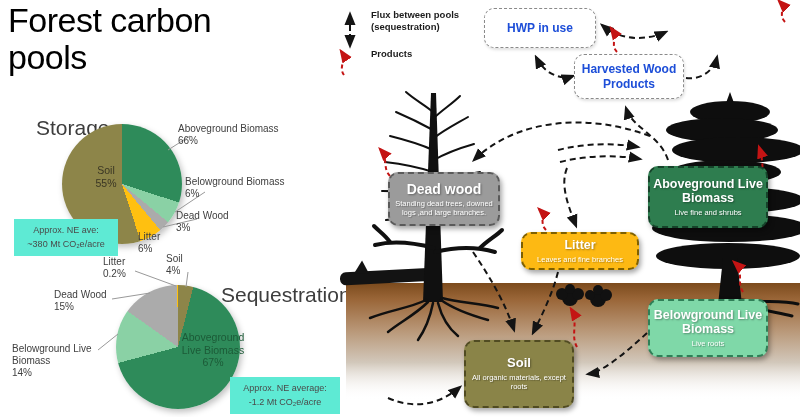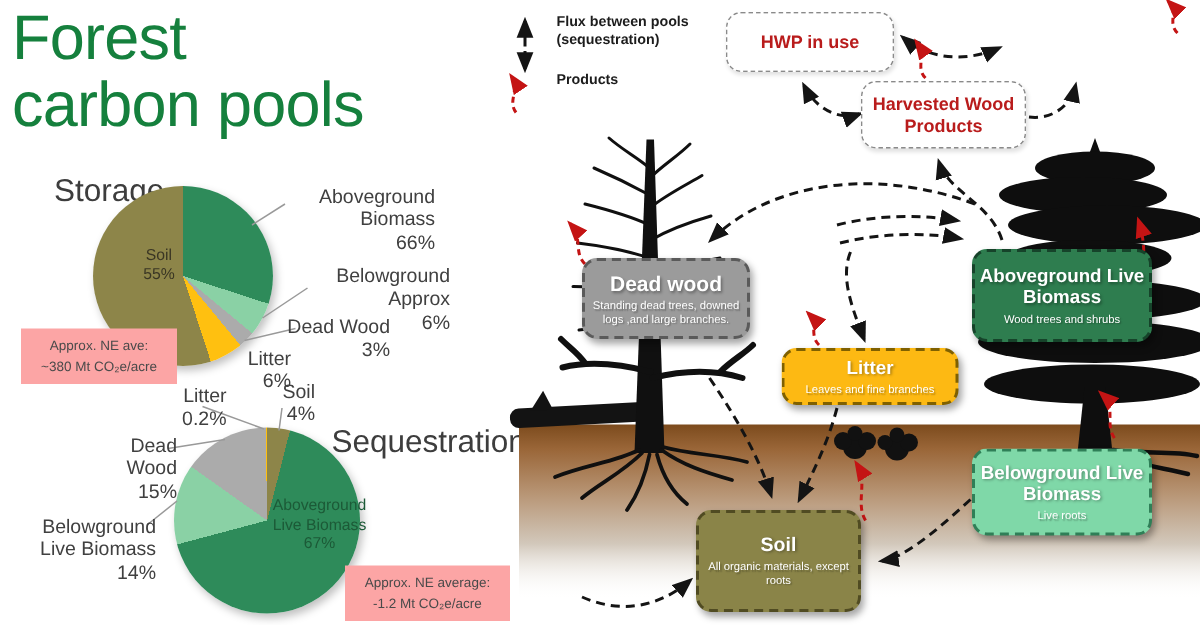--- a/index.html
+++ b/index.html
@@ -1,45 +1,45 @@
 <!DOCTYPE html>
 <html><head>
 <meta charset="utf-8">
 <style>
   html,body{margin:0;padding:0;background:#fff;}
   #stage{position:relative;width:800px;height:417px;overflow:hidden;background:#fff;
          font-family:"Liberation Sans",sans-serif;color:#222;}
   
-  #page-title{position:absolute;left:8px;top:2px;width:240px;font-size:42px;line-height:1.08;
-              font-weight:300;color:#15803d;letter-spacing:-.5px;}
+  #page-title{position:absolute;left:8px;top:2px;width:240px;font-size:34px;line-height:1.08;
+              font-weight:300;color:#000000;letter-spacing:-.5px;}
   .chart-heading{position:absolute;font-size:21px;font-weight:400;color:#3d3d3d;}
   #storage-heading{left:36px;top:116px;}
   #seq-heading{left:221px;top:283px;}
   .pie{position:absolute;border-radius:50%;box-shadow:2px 3px 6px rgba(0,0,0,.25);}
   #storage-pie{left:62px;top:124px;width:120px;height:120px;}
   #seq-pie{left:116px;top:285px;width:124px;height:124px;}
-  .plabel{position:absolute;font-size:13px;line-height:1.18;color:#404040;text-align:right;}
+  .plabel{position:absolute;font-size:10px;line-height:1.18;color:#404040;text-align:left;}
   .plabel span{display:block;}
   .inlabel{position:absolute;font-size:10.5px;line-height:1.2;text-align:center;}
   .inlabel span{display:block;}
   #storage-soil-label{left:82px;top:164px;width:48px;color:#3a3624;}
   #seq-ab-label{left:174px;top:331px;width:78px;color:#1c5a37;}
-  .note-box{position:absolute;background:#fca5a5;color:#4a4a4a;font-size:9px;line-height:1.5;
+  .note-box{position:absolute;background:#5eead4;color:#4a4a4a;font-size:9px;line-height:1.5;
             text-align:center;padding:5px 4px;}
   .note-box span{display:block;}
   #note-storage{left:14px;top:219px;width:96px;}
   #note-seq{left:230px;top:377px;width:102px;}
   #leader-svg,#diagram-svg{position:absolute;pointer-events:none;}
   #leader-svg{left:0;top:0;}
   #diagram-svg{left:330px;top:0;}
   
   .legend-text{position:absolute;font-size:9.5px;font-weight:600;color:#1c1c1c;line-height:1.2;}
   .dbox{position:absolute;display:flex;flex-direction:column;align-items:center;justify-content:center;
         text-align:center;border-radius:10px;box-sizing:border-box;z-index:2;}
-  .wbox{background:#fff;border:1.6px dashed #8a8a8a;font-size:12px;font-weight:bold;color:#b91c1c;
+  .wbox{background:#fff;border:1.6px dashed #8a8a8a;font-size:12px;font-weight:bold;color:#1d4ed8;
         line-height:1.25;box-shadow:1px 2px 3px rgba(0,0,0,.12);}
   .cbox{color:#fff;box-shadow:2px 3px 5px rgba(0,0,0,.35);}
   .cbox-title{font-weight:bold;text-shadow:1px 1px 2px rgba(0,0,0,.35);line-height:1.15;}
   .cbox-sub{font-size:7.5px;line-height:1.25;margin-top:2px;text-shadow:1px 1px 1px rgba(0,0,0,.3);}
   #box-deadwood{left:388px;top:172px;width:112px;height:54px;background:#9b9b9b;border:2px dashed #5a5a5a;}
   #box-deadwood .cbox-title{font-size:14px;}
   #box-litter{left:521px;top:232px;width:118px;height:38px;background:#fdb913;border:2px dashed #7f6000;}
   #box-litter .cbox-title{font-size:12.5px;}
   #box-ab{left:648px;top:166px;width:120px;height:62px;background:#2e7d4f;border:2px dashed #16432a;}
   #box-ab .cbox-title{font-size:12.5px;}
@@ -74,21 +74,21 @@
       <path d="M150,293 L112,299"></path>
       <path d="M118,334 L98,350"></path>
     </g>
   </svg>
 
   <div class="plabel" style="left:178px;top:123px;width:112px">
     <span>Aboveground Biomass</span>
     <span>66%</span>
   </div>
   <div class="plabel" style="left:185px;top:176px;width:115px">
-    <span>Belowground Approx</span>
+    <span>Belowground Biomass</span>
     <span>6%</span>
   </div>
   <div class="plabel" style="left:176px;top:210px;width:84px">
     <span>Dead Wood</span>
     <span>3%</span>
   </div>
   <div class="plabel" style="left:138px;top:231px;width:56px">
     <span>Litter</span>
     <span>6%</span>
   </div>
@@ -263,21 +263,21 @@
   <div id="box-deadwood" class="dbox cbox">
     <div class="cbox-title">Dead wood</div>
     <div class="cbox-sub">Standing dead trees, downed logs ,and large branches.</div>
   </div>
   <div id="box-litter" class="dbox cbox">
     <div class="cbox-title">Litter</div>
     <div class="cbox-sub">Leaves and fine branches</div>
   </div>
   <div id="box-ab" class="dbox cbox">
     <div class="cbox-title">Aboveground Live Biomass</div>
-    <div class="cbox-sub">Wood trees and shrubs</div>
+    <div class="cbox-sub">Live fine and shrubs</div>
   </div>
   <div id="box-bg" class="dbox cbox">
     <div class="cbox-title">Belowground Live Biomass</div>
     <div class="cbox-sub">Live roots</div>
   </div>
   <div id="box-soil" class="dbox cbox">
     <div class="cbox-title">Soil</div>
     <div class="cbox-sub">All organic materials, except roots</div>
   </div>
 

